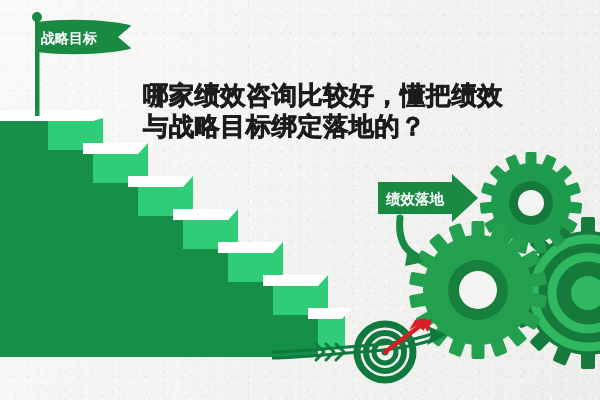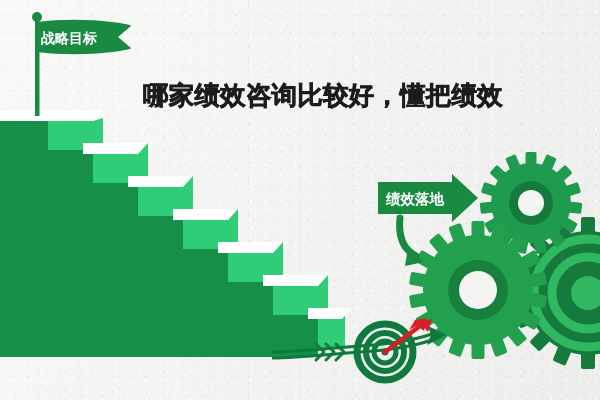--- a/index.html
+++ b/index.html
@@ -141,20 +141,21 @@
         L 131,48
         C 132,49 124,50.5 112,52
         C 88,55 60,55 37,52
         Z" fill="#1a8a43"></path>
       <text class="svg-label" x="41" y="43" font-size="14">战略目标</text>
     </svg>
   </div>
 
   <div id="headline">
     <span class="hl-line">哪家绩效咨询比较好，懂把绩效</span>
+    <span class="hl-line">与战略目标绑定落地的？</span>
   </div>
 
   <div class="layer">
     <svg width="600" height="400" viewBox="0 0 600 400" xmlns="http://www.w3.org/2000/svg">
       <defs>
 
         <g id="gear16">
           <path d="
             M0,-100 L10,-98 L13,-86 L24,-84
             A100,100 0 0,1 0,-100 Z"></path>

